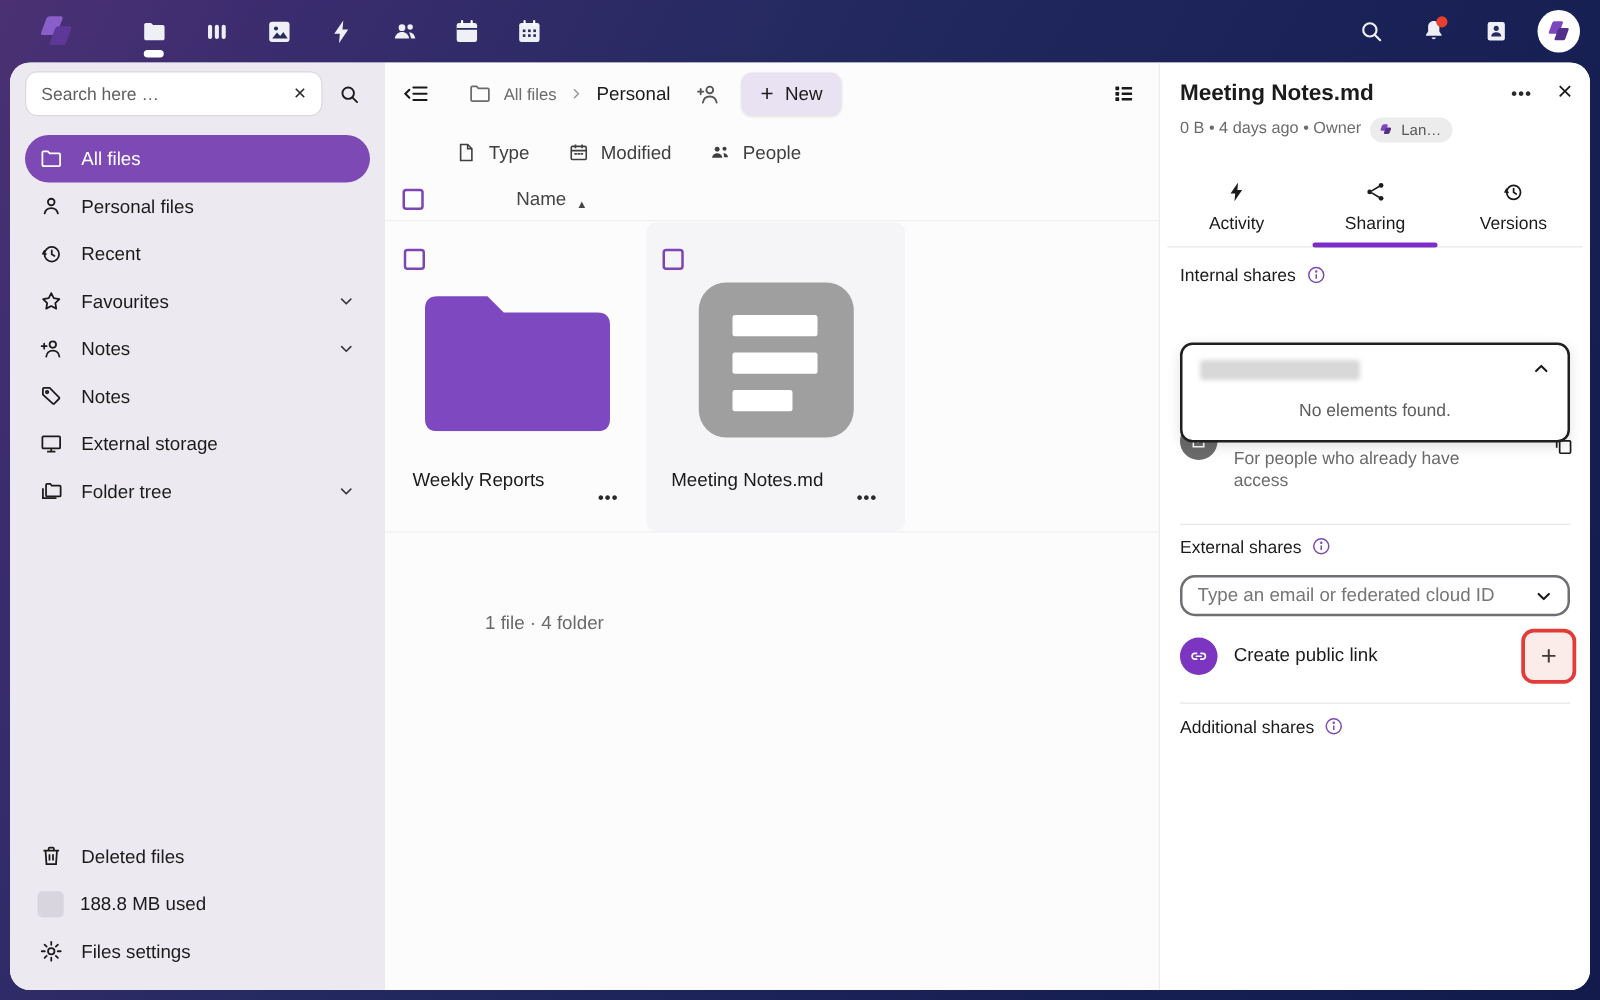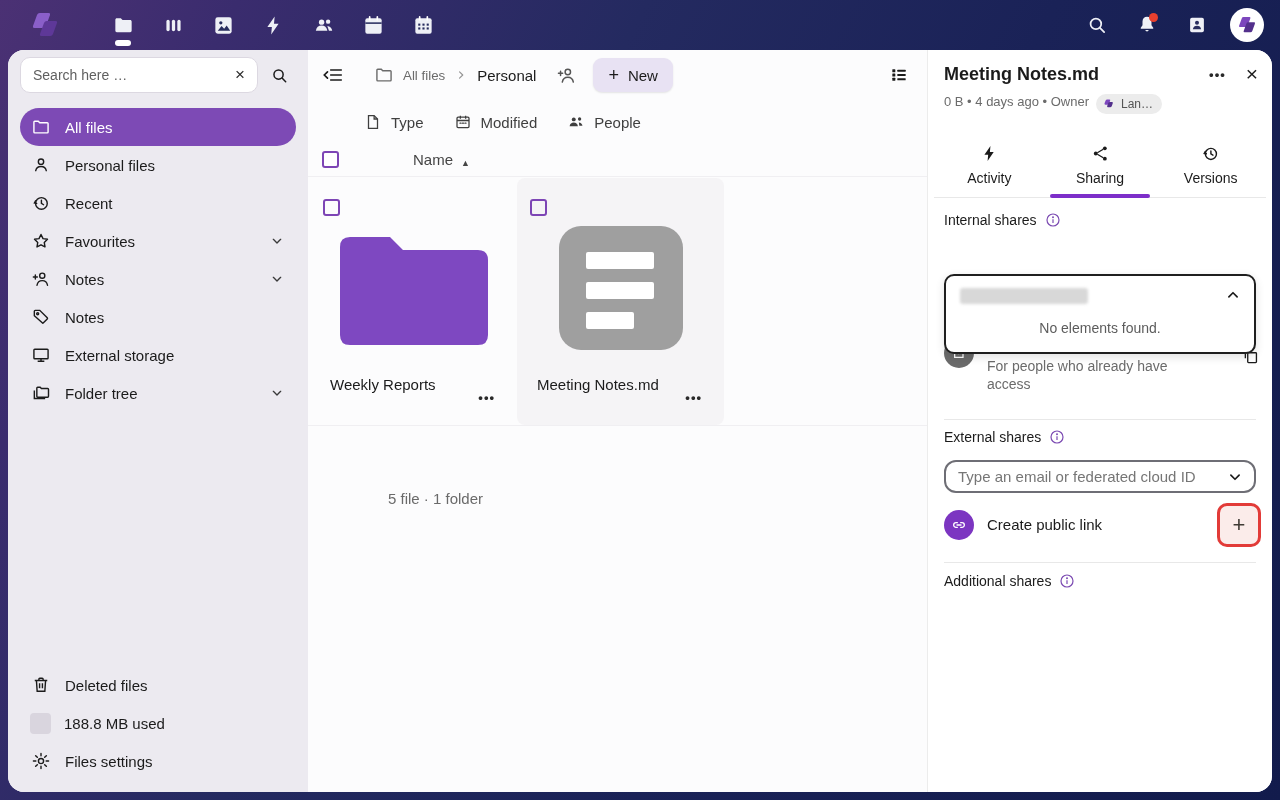--- a/index.html
+++ b/index.html
@@ -495,21 +495,21 @@
             <span class="doc-bar doc-b1"></span>
               <span class="doc-bar doc-b2"></span>
               <span class="doc-bar doc-b3"></span>
           </div>
         </div>
         <div class="tile-name">Meeting Notes.md</div>
         <button class="tile-dots">•••</button>
       </div>
     </div>
     <div class="grid-divider"></div>
-    <div class="summary">5 file · 1 folder</div>
+    <div class="summary">1 file · 4 folder</div>
   </div>
 
   <div class="panel">
     <div class="panel-title-row">
       <span class="panel-title">Meeting Notes.md</span>
       <button class="panel-dots">•••</button>
       <button class="panel-close">×</button>
     </div>
     <div class="panel-meta">
       <span>0 B • 4 days ago • Owner</span>

